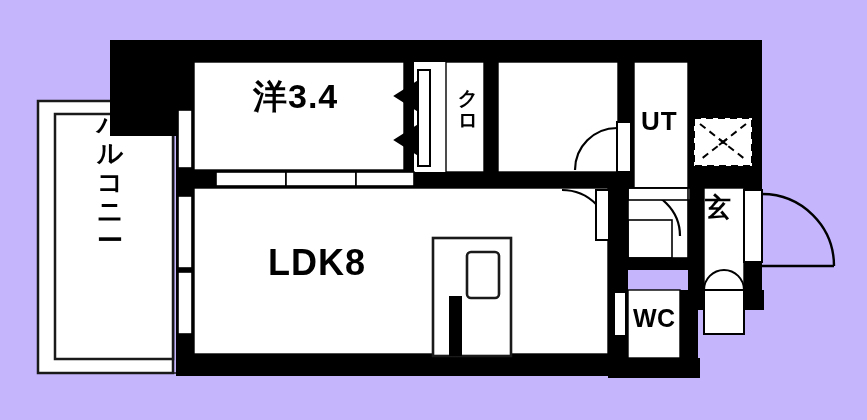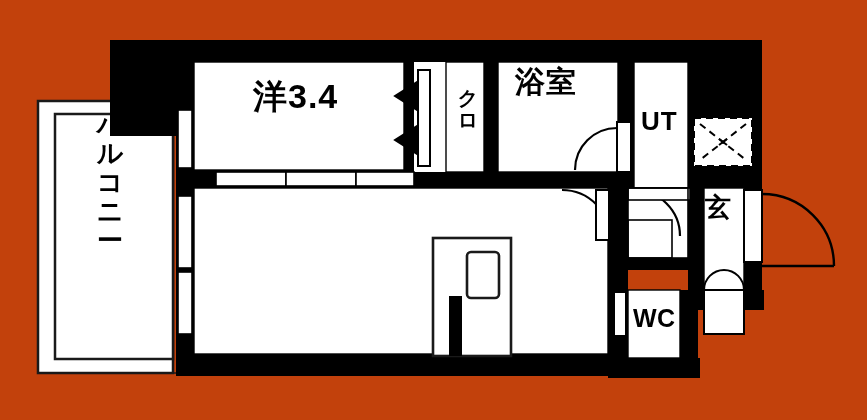--- a/index.html
+++ b/index.html
@@ -10,21 +10,21 @@
   body {
     width: 867px;
     height: 420px;
     font-family: "Liberation Sans", "DejaVu Sans", sans-serif;
     overflow: hidden;
   }
   #plan {
     position: relative;
     width: 867px;
     height: 420px;
-    background: #c2410c;
+    background: #c4b5fd;
   }
   #plan svg {
     position: absolute;
     left: 0;
     top: 0;
   }
   .label {
     position: absolute;
     color: #000000;
     font-weight: 700;
@@ -246,22 +246,22 @@
     </g>
 
     <g fill="none" stroke="#1a1a1a" stroke-width="1.6">
       <line x1="38" y1="373" x2="176" y2="373"></line>
     </g>
 
   </svg>
 
   <div class="label lbl-yoshitsu">洋3.4</div>
 
-
-  <div class="label lbl-yokushitsu">浴室</div>
+  <div class="label lbl-ldk">LDK8</div>
+
 
   <div class="label lbl-ut">UT</div>
 
   <div class="label lbl-genkan">玄</div>
 
   <div class="label lbl-wc">WC</div>
 
   <div class="label lbl-kuro">ク
 ロ</div>
 

